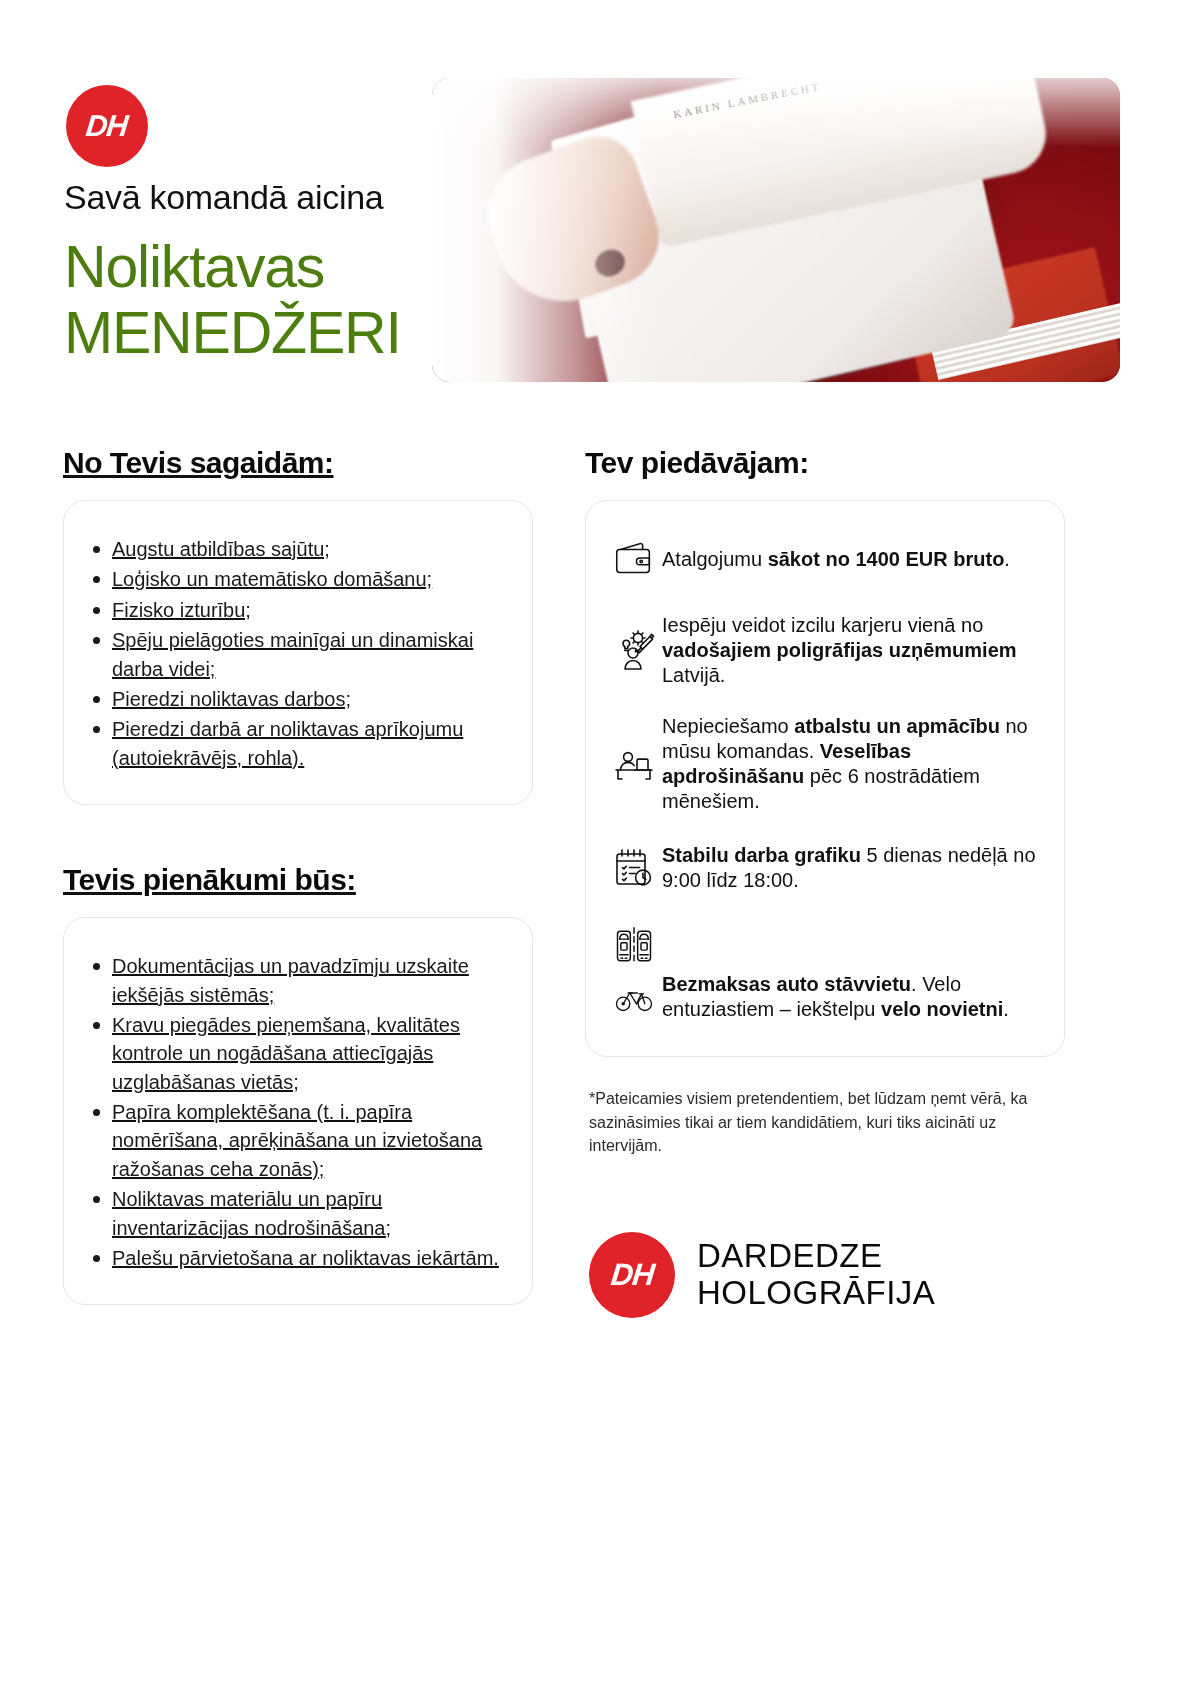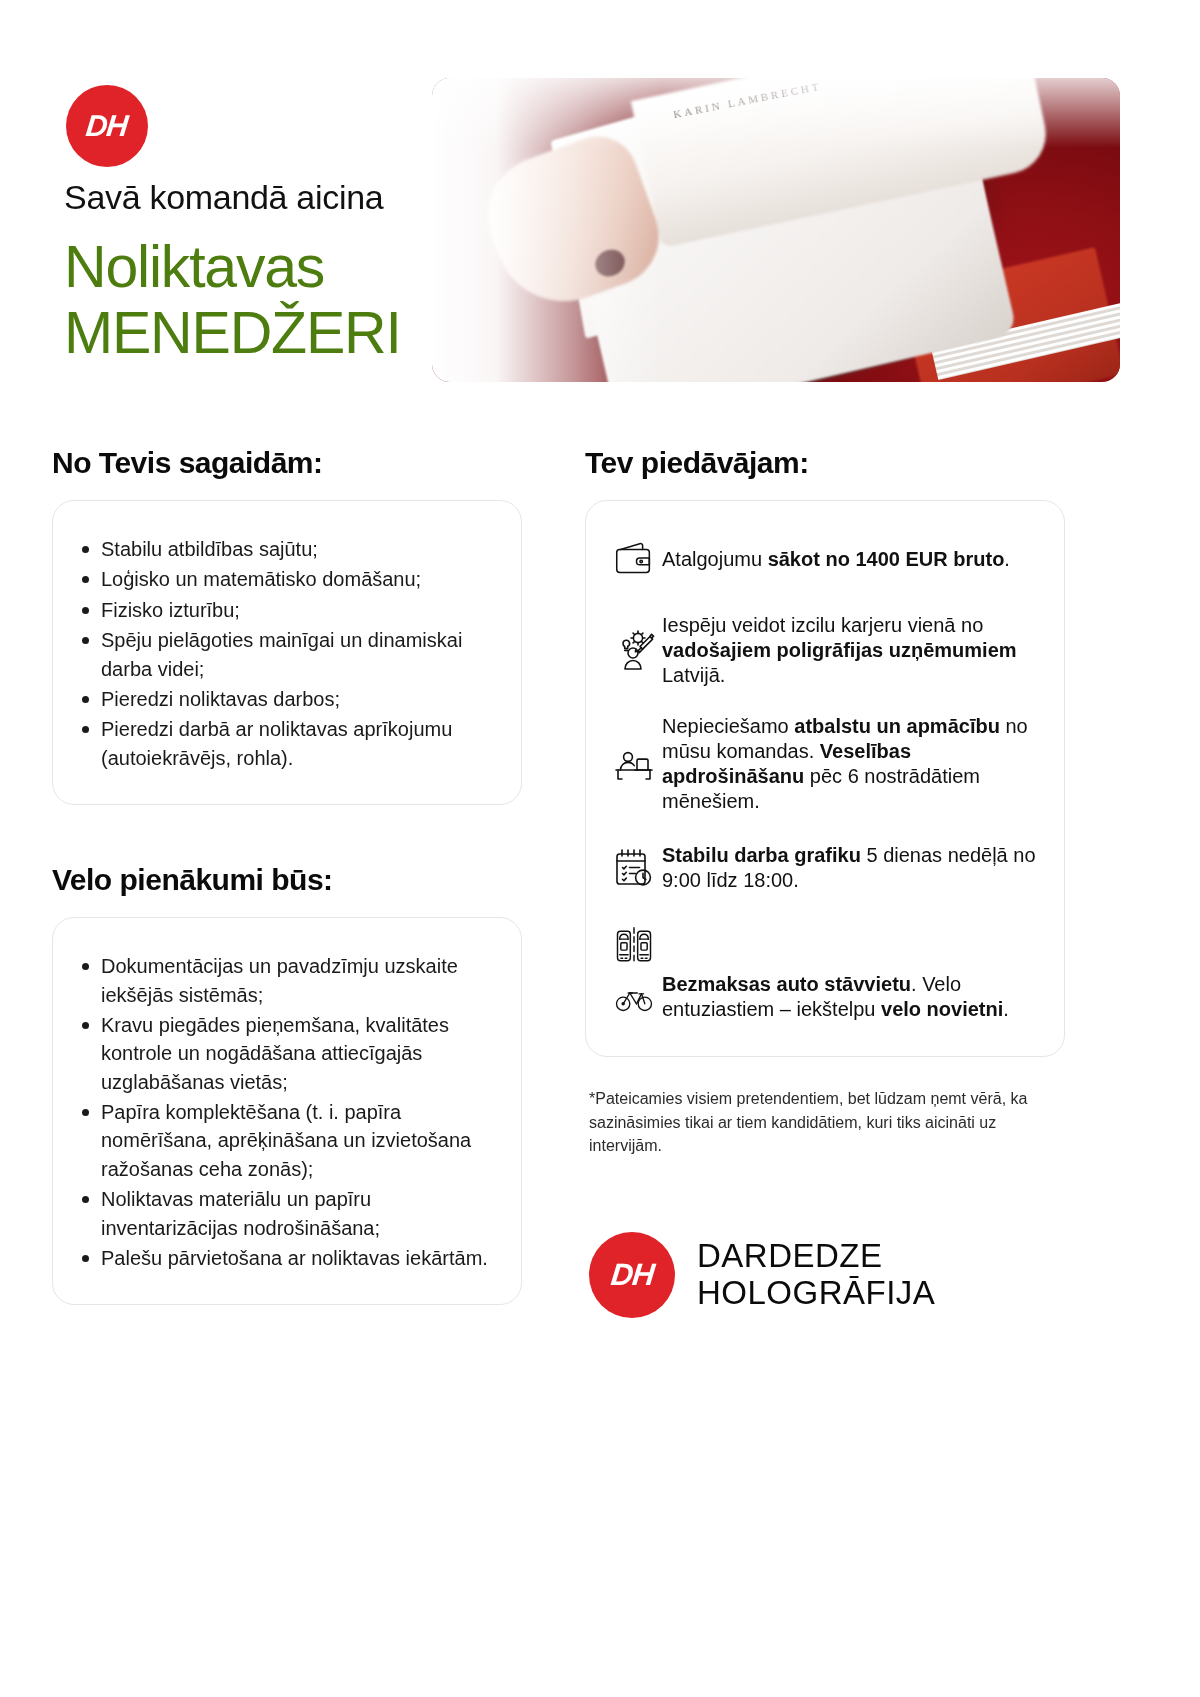--- a/index.html
+++ b/index.html
@@ -169,22 +169,23 @@
     font-weight: 400;
     line-height: 1.12;
     letter-spacing: -1.2px;
     color: #4d7c0f;
   }
   .job-title .line2 { display: block; }
 
   
   .col-left {
     position: absolute;
-    top: 446px; left: 52px;
+    top: 446px; left: 63px;
     width: 470px;
+    text-decoration: underline;
   }
   .col-right {
     position: absolute;
     top: 446px; left: 585px;
     width: 480px;
   }
 
   h2.section-title {
     font-size: 30px;
     font-weight: 700;
@@ -317,32 +318,32 @@
       <span>Noliktavas</span>
       <span class="line2">MENEDŽERI</span>
     </div>
   </div>
 
   <div class="col-left">
 
     <h2 class="section-title">No Tevis sagaidām:</h2>
     <div class="card">
       <ul class="bullets" id="expectations-list">
-          <li>Stabilu atbildības sajūtu;</li>
+          <li>Augstu atbildības sajūtu;</li>
           <li>Loģisko un matemātisko domāšanu;</li>
           <li>Fizisko izturību;</li>
           <li>Spēju pielāgoties mainīgai un dinamiskai darba videi;</li>
           <li>Pieredzi noliktavas darbos;</li>
           <li>Pieredzi darbā ar noliktavas aprīkojumu (autoiekrāvējs, rohla).</li>
         </ul>
     </div>
 
     <div class="spacer-between"></div>
 
-    <h2 class="section-title">Velo pienākumi būs:</h2>
+    <h2 class="section-title">Tevis pienākumi būs:</h2>
     <div class="card">
       <ul class="bullets" id="duties-list">
           <li>Dokumentācijas un pavadzīmju uzskaite iekšējās sistēmās;</li>
           <li>Kravu piegādes pieņemšana, kvalitātes kontrole un nogādāšana attiecīgajās uzglabāšanas vietās;</li>
           <li>Papīra komplektēšana (t. i. papīra nomērīšana, aprēķināšana un izvietošana ražošanas ceha zonās);</li>
           <li>Noliktavas materiālu un papīru inventarizācijas nodrošināšana;</li>
           <li>Palešu pārvietošana ar noliktavas iekārtām.</li>
         </ul>
     </div>
   </div>

